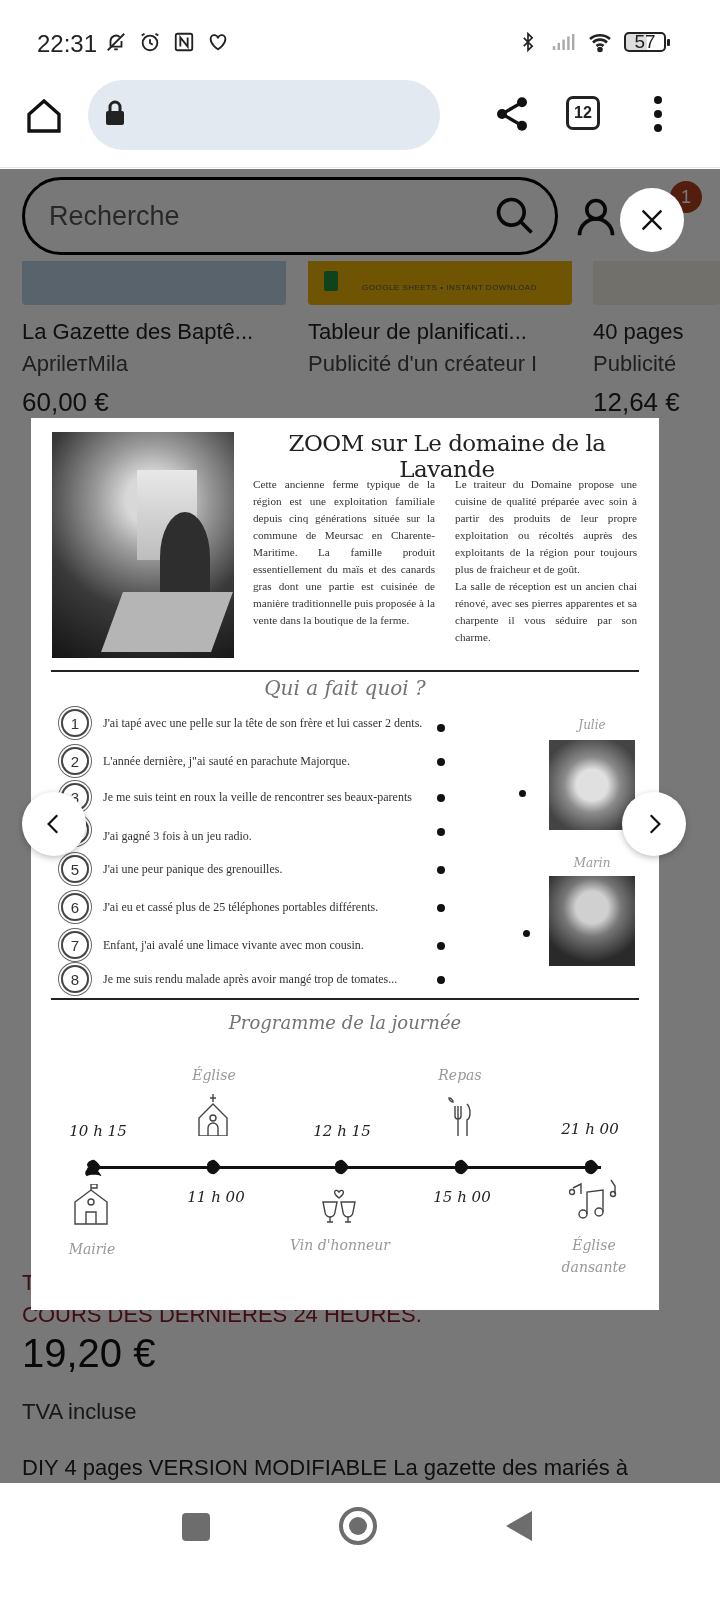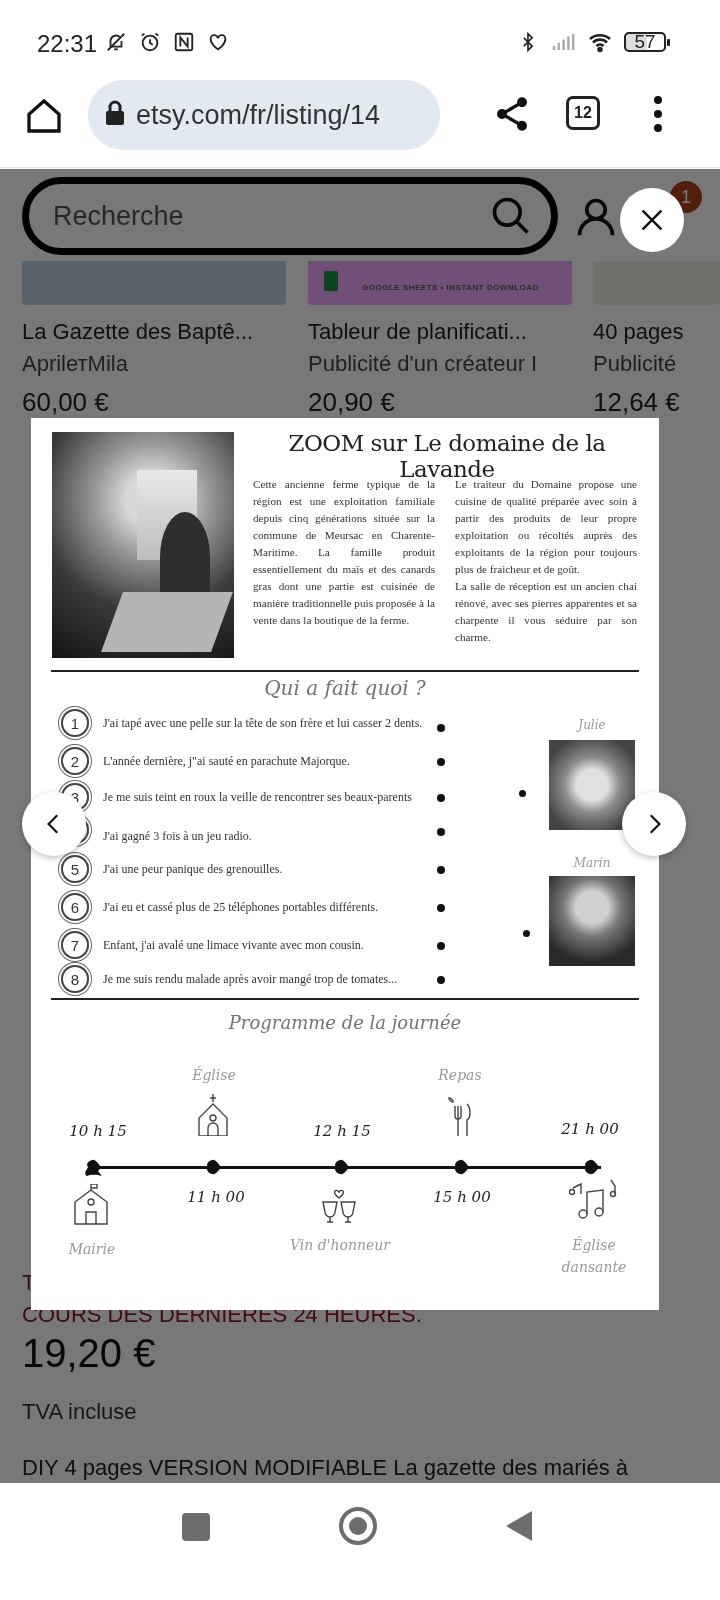--- a/index.html
+++ b/index.html
@@ -20,21 +20,21 @@
   .home-btn { position: absolute; left: 24px; top: 8px; width: 40px; height: 40px; }
   .urlbar { position: absolute; left: 88px; top: -8px; width: 352px; height: 70px; border-radius: 35px; background: #e3e9f1; display: flex; align-items: center; padding-left: 16px; }
   .url-text { font-size: 27px; color: #333; margin-left: 10px; white-space: nowrap; overflow: hidden; }
   .share-btn { position: absolute; left: 492px; top: 6px; width: 40px; height: 40px; }
   .tabs-btn { position: absolute; left: 566px; top: 8px; width: 34px; height: 34px; border: 3px solid #222; border-radius: 7px; font-size: 16px; font-weight: bold; display: flex; align-items: center; justify-content: center; }
   .menu-btn { position: absolute; left: 650px; top: 6px; width: 16px; height: 40px; }
 
   
   .page { position: absolute; top: 169px; left: 0; width: 720px; height: 1314px; background: #fff; overflow: hidden; }
   .etsy-header { position: absolute; top: 0; left: 0; width: 720px; height: 92px; background: #fff; }
-  .search-box { position: absolute; left: 22px; top: 8px; width: 536px; height: 78px; border: 7px solid #000000; border-radius: 40px; display: flex; align-items: center; padding-left: 24px; }
+  .search-box { position: absolute; left: 22px; top: 8px; width: 536px; height: 78px; border: 3px solid #000000; border-radius: 40px; display: flex; align-items: center; padding-left: 24px; }
   .search-ph { font-size: 27px; color: #555; flex: 1; }
   .search-icon { width: 44px; height: 44px; margin-right: 18px; }
   .user-icon { position: absolute; left: 574px; top: 26px; width: 44px; height: 44px; }
   .cart-badge { position: absolute; left: 670px; top: 12px; width: 32px; height: 32px; border-radius: 50%; background: #b1401c; color: #fff; font-size: 18px; display: flex; align-items: center; justify-content: center; }
 
   .reco-row { position: absolute; top: 92px; left: 0; width: 720px; height: 160px; }
   .reco-card { position: absolute; top: 0; height: 160px; }
   .reco-thumb { width: 100%; height: 44px; border-radius: 0 0 4px 4px; }
   .reco-title { font-size: 22px; color: #222; margin-top: 14px; white-space: nowrap; overflow: hidden; }
   .reco-shop { font-size: 22px; color: #444; margin-top: 6px; white-space: nowrap; overflow: hidden; }
@@ -155,21 +155,20 @@
         <path d="M3 11l9-8 9 8v10H3z"></path>
       </svg>
   </span>
   <div class="urlbar">
     <span>
       <svg width="22" height="26" viewBox="0 0 22 26">
           <rect x="2" y="11" width="18" height="14" rx="2" fill="#222"></rect>
           <path d="M6 11V7a5 5 0 0 1 10 0v4" fill="none" stroke="#222" stroke-width="3"></path>
         </svg>
     </span>
-    <span class="url-text">etsy.com/fr/listing/14</span>
   </div>
   <span class="share-btn">
     <svg width="40" height="40" viewBox="0 0 24 24">
         <circle cx="18" cy="5" r="3" fill="#111"></circle>
         <circle cx="6" cy="12" r="3" fill="#111"></circle>
         <circle cx="18" cy="19" r="3" fill="#111"></circle>
         <path d="M18 5L6 12l12 7" fill="none" stroke="#111" stroke-width="2"></path>
       </svg>
   </span>
   <span class="tabs-btn">12</span>
@@ -203,27 +202,26 @@
   </div>
 
   <div class="reco-row">
     <div class="reco-card" style="left:22px;width:264px;">
       <div class="reco-thumb" style="background:#bcd3e6;"></div>
       <div class="reco-title">La Gazette des Baptê...</div>
       <div class="reco-shop">AprilетMila</div>
       <div class="reco-price">60,00 €</div>
     </div>
     <div class="reco-card" style="left:308px;width:264px;">
-      <div class="reco-thumb" style="background:#f0abfc;position:relative;font-weight:bold;">
+      <div class="reco-thumb" style="background:#eab308;position:relative;">
         <span class="gsheet-chip"></span>
         <span class="gsheet-label">GOOGLE SHEETS  •  INSTANT DOWNLOAD</span>
       </div>
       <div class="reco-title">Tableur de planificati...</div>
       <div class="reco-shop">Publicité d'un créateur I</div>
-      <div class="reco-price">20,90 €</div>
     </div>
     <div class="reco-card" style="left:593px;width:127px;">
       <div class="reco-thumb" style="background:#f2ede4;"></div>
       <div class="reco-title">40 pages</div>
       <div class="reco-shop">Publicité</div>
       <div class="reco-price">12,64 €</div>
     </div>
   </div>
 
   <div class="urgency">

